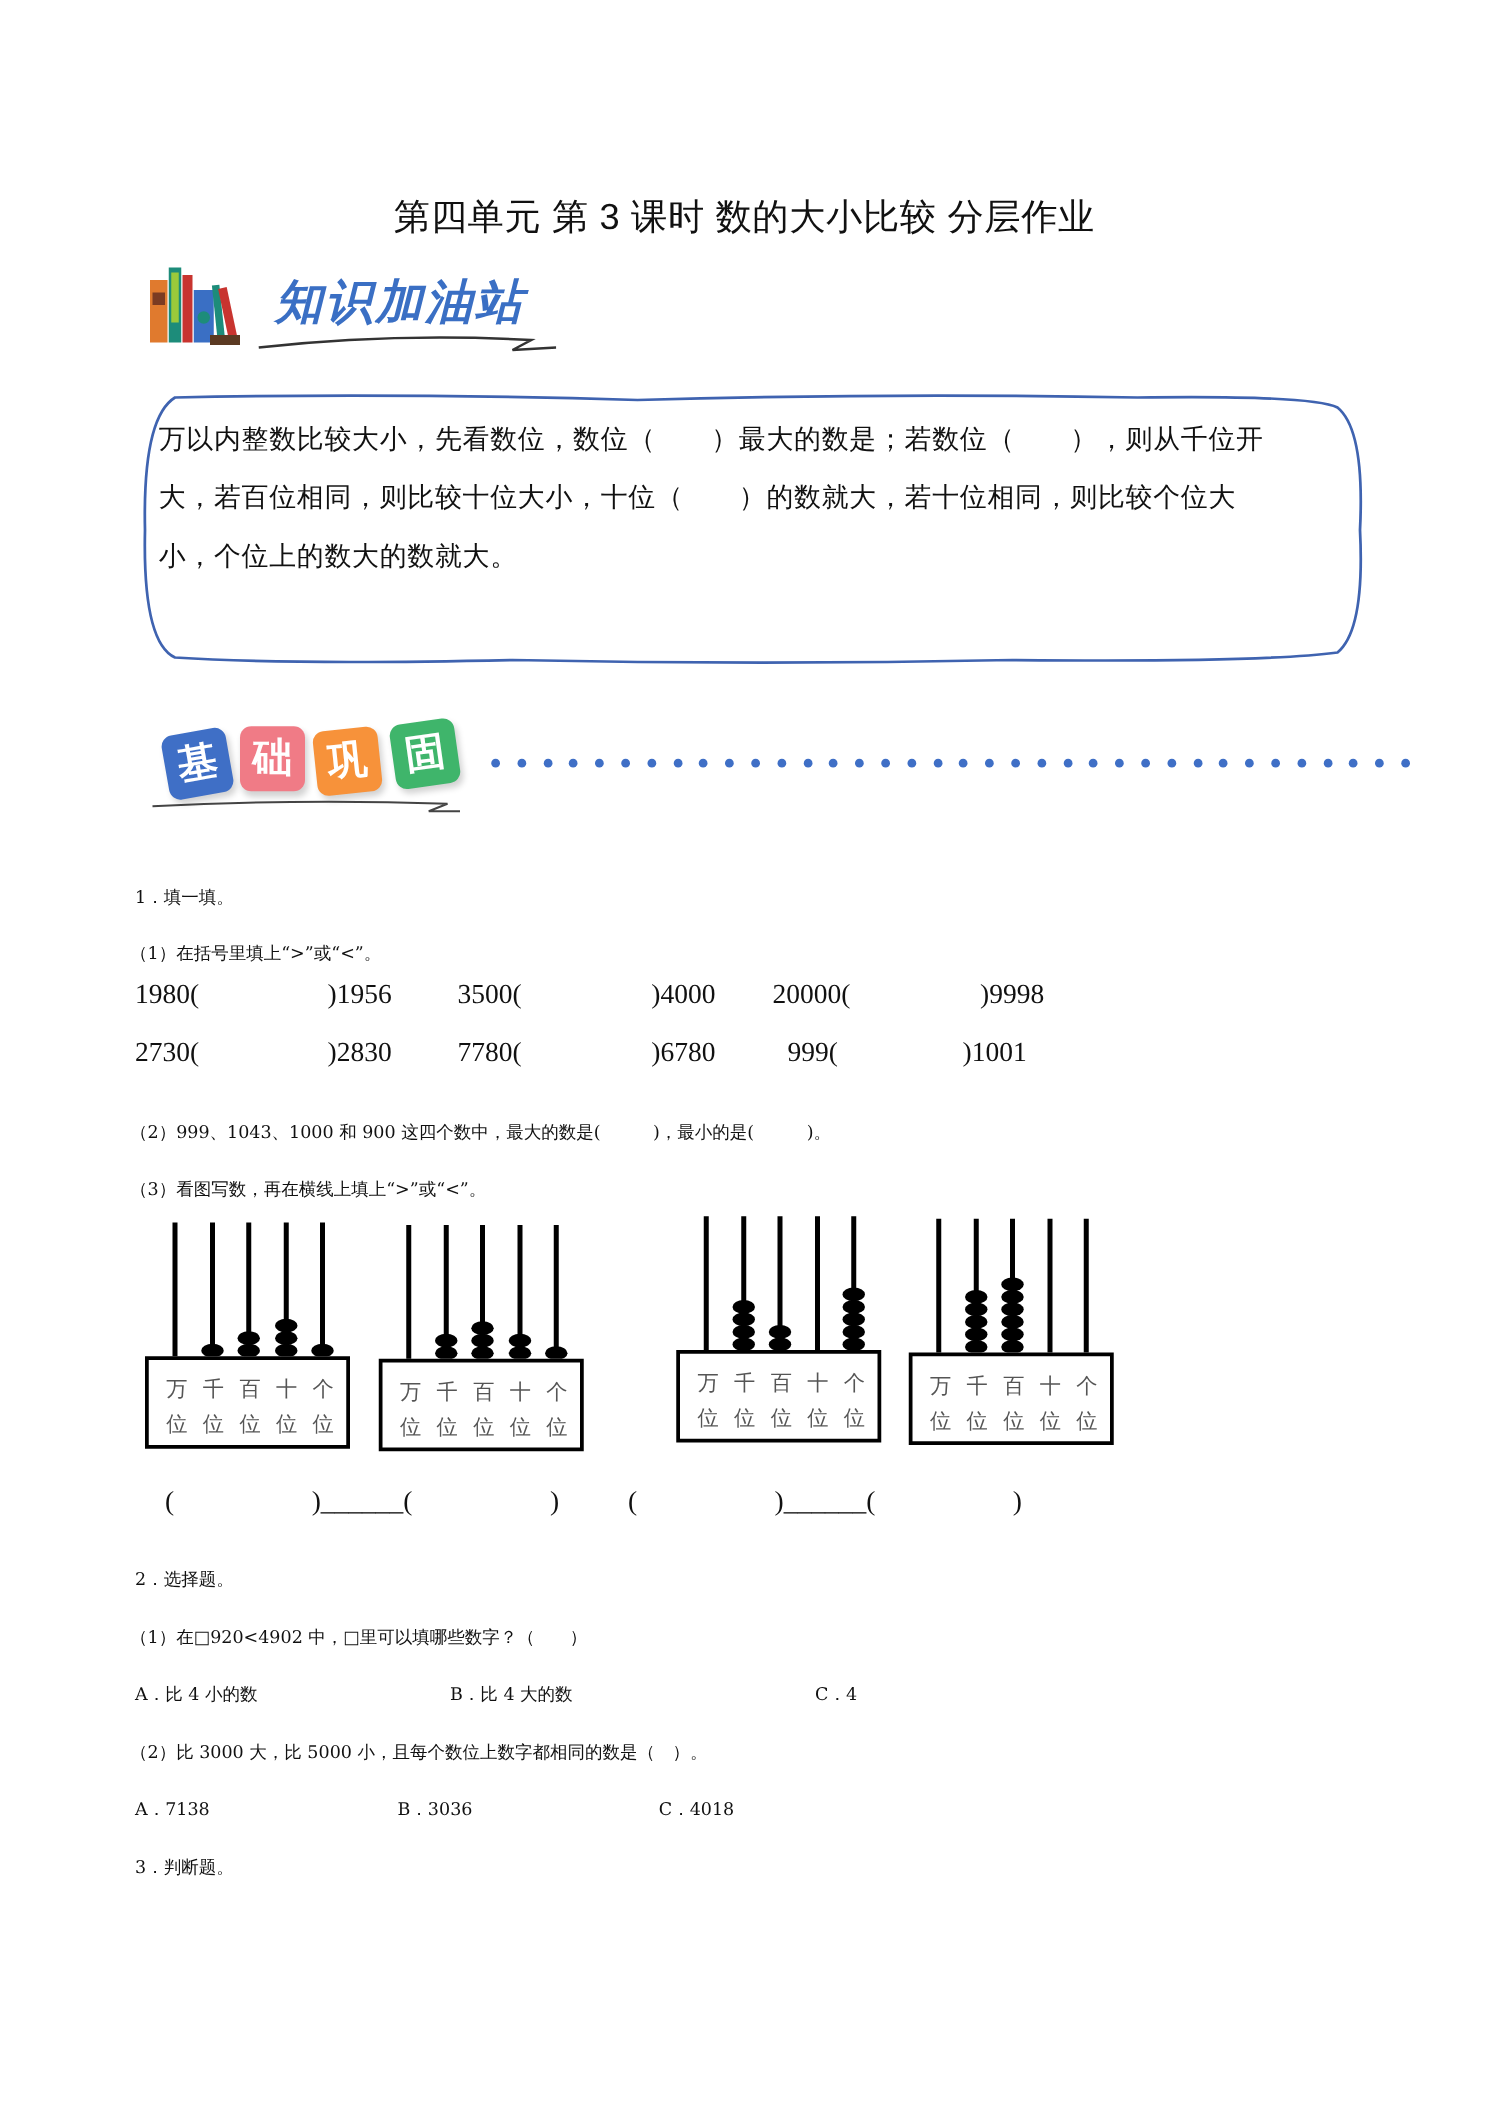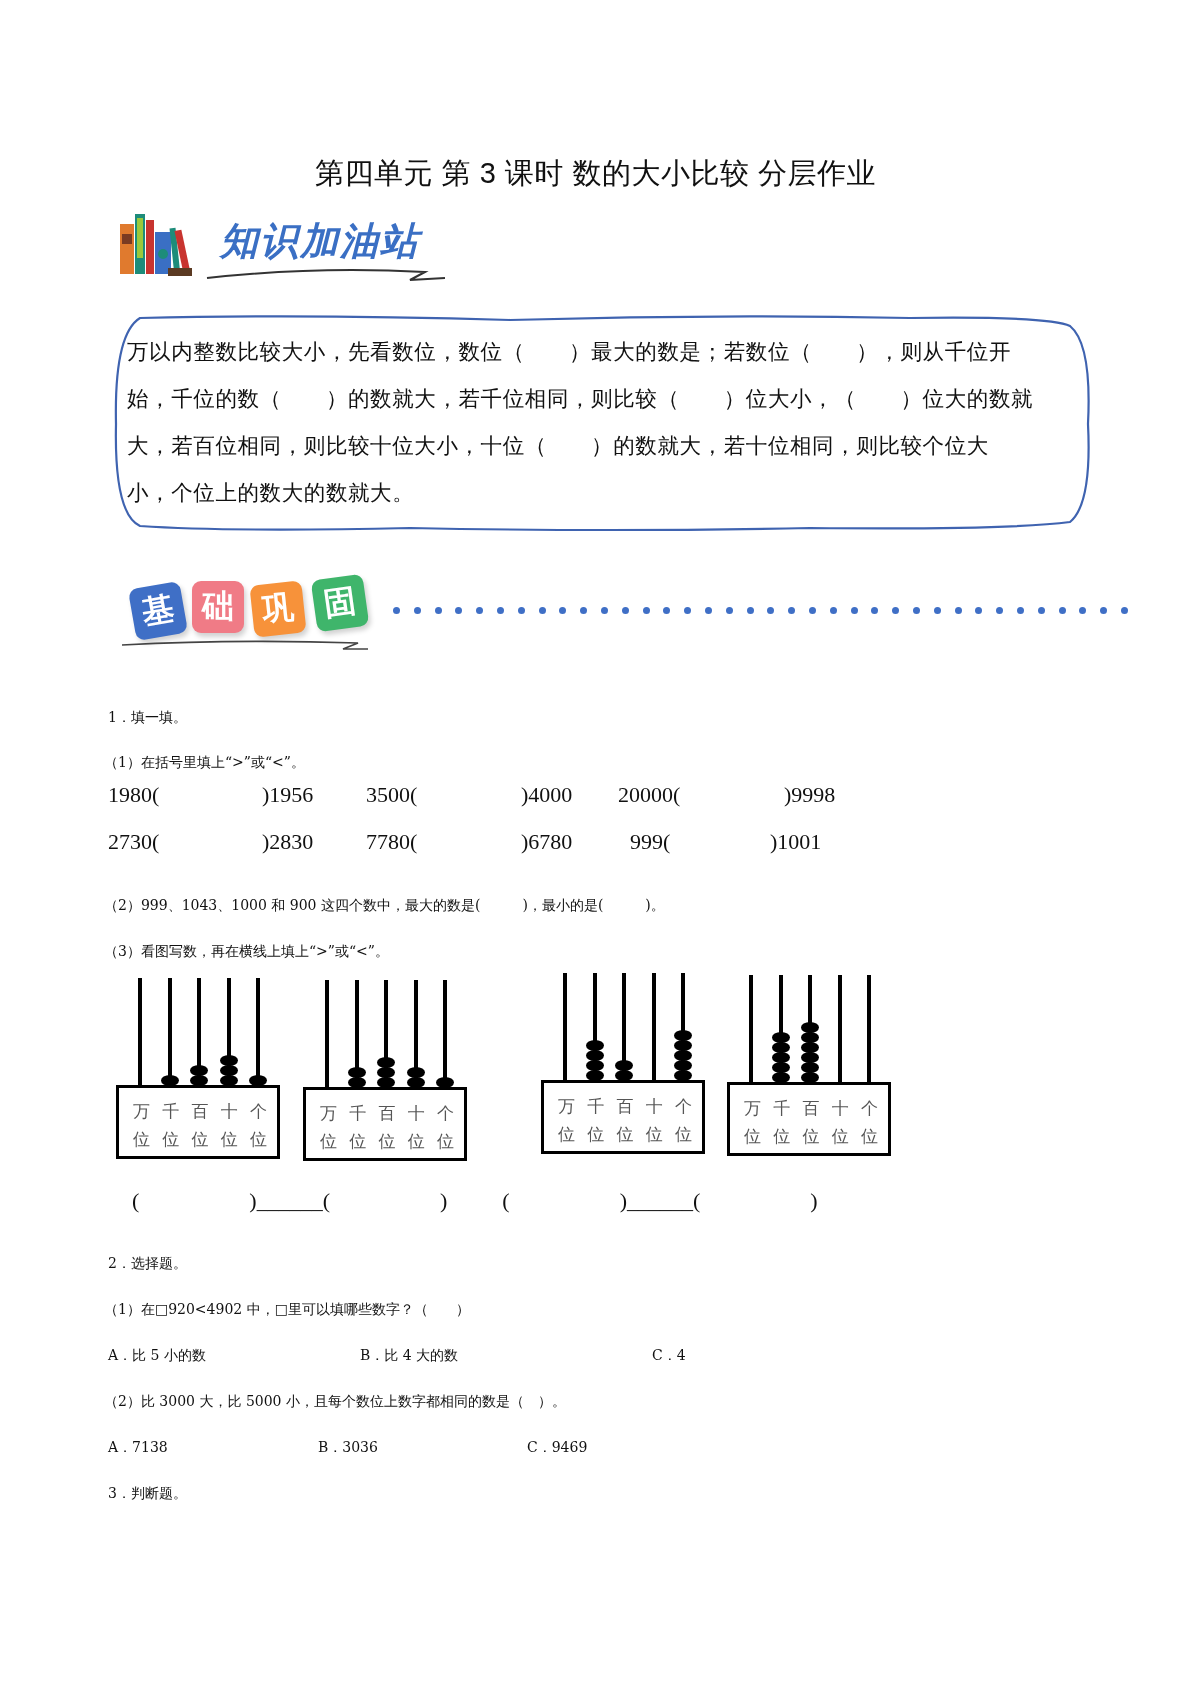--- a/index.html
+++ b/index.html
@@ -51,21 +51,20 @@
   <svg width="240" height="20" style="position:absolute;left:80px;top:52px;">
     <path d="M2 14 Q110 2 220 8 L205 16 L240 14" stroke="#333" stroke-width="2" fill="none"></path>
   </svg>
 </div>
 
 <svg class="abs bubble" viewBox="0 0 982 220" preserveAspectRatio="none">
   <path d="M30 4 Q200 0 400 6 Q600 0 800 4 Q940 2 960 12 Q982 30 978 110 Q982 190 960 208 Q900 216 700 214 Q500 218 300 214 Q120 218 30 212 Q4 200 6 110 Q4 20 30 4 Z" fill="none" stroke="#3f63b0" stroke-width="2.2"></path>
 </svg>
 <div class="bubble-text">
   <div>万以内整数比较大小，先看数位，数位（　　）最大的数是；若数位（　　），则从千位开</div>
-  <div>始，千位的数（　　）的数就大，若千位相同，则比较（　　）位大小，（　　）位大的数就</div>
   <div>大，若百位相同，则比较十位大小，十位（　　）的数就大，若十位相同，则比较个位大</div>
   <div>小，个位上的数大的数就大。</div>
 </div>
 
 <div class="abs banner2">
   <div class="tile" style="left:14px;top:10px;background:#3f6fc6;transform:rotate(-10deg);">基</div>
   <div class="tile" style="left:74px;top:6px;background:#f07b86;">础</div>
   <div class="tile" style="left:134px;top:8px;background:#f7923a;transform:rotate(-6deg);">巩</div>
   <div class="tile" style="left:196px;top:2px;background:#3fb56b;transform:rotate(-8deg);">固</div>
   <svg width="260" height="18" style="position:absolute;left:0;top:62px;">
@@ -258,21 +257,21 @@
         <span>位</span>
         <span>位</span>
       </div>
     </div>
   </div>
 
 <div class="num" style="left:108px;top:1188px;margin-left:24px;">(                    )______(                    )          (                    )______(                    )</div>
 
 <div class="line" style="top:1234px;">2．选择题。</div>
 <div class="line" style="top:1280px;left:104px;">（1）在□920&lt;4902 中，□里可以填哪些数字？（　　）</div>
-<div class="line" style="top:1326px;left:108px;">A．比 5 小的数</div>
+<div class="line" style="top:1326px;left:108px;">A．比 4 小的数</div>
 <div class="line" style="top:1326px;left:360px;">B．比 4 大的数</div>
 <div class="line" style="top:1326px;left:652px;">C．4</div>
 <div class="line" style="top:1372px;left:104px;">（2）比 3000 大，比 5000 小，且每个数位上数字都相同的数是（　）。</div>
 <div class="line" style="top:1418px;left:108px;">A．7138</div>
 <div class="line" style="top:1418px;left:318px;">B．3036</div>
-<div class="line" style="top:1418px;left:527px;">C．9469</div>
+<div class="line" style="top:1418px;left:527px;">C．4018</div>
 
 <div class="line" style="top:1464px;">3．判断题。</div>
 
 </body></html>

